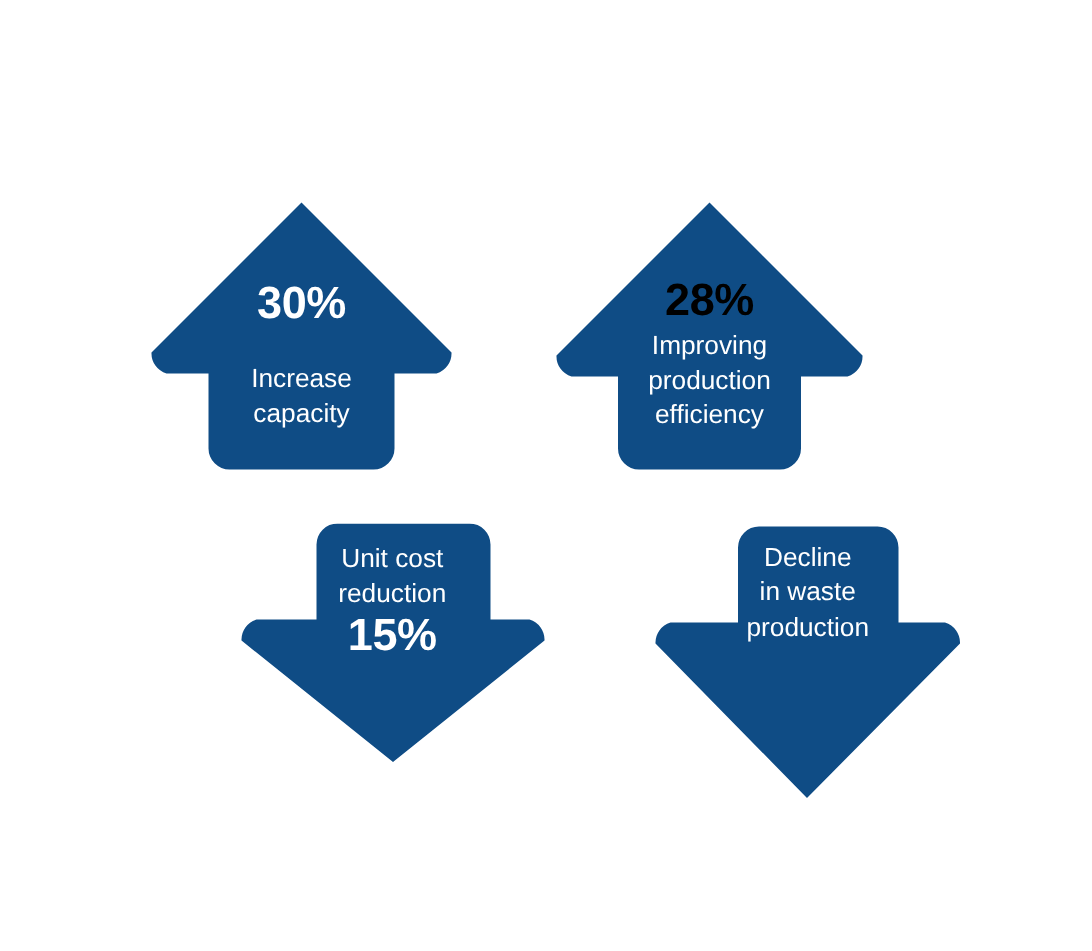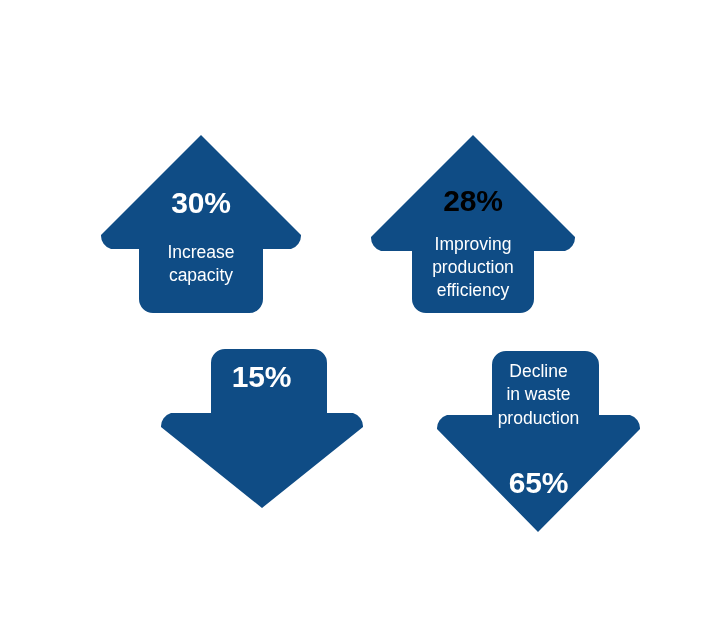--- a/index.html
+++ b/index.html
@@ -58,21 +58,21 @@
   }
 
   
   #arrow-up-capacity { left: 95px; top: 133px; width: 212px; height: 182px; }
   #arrow-up-capacity .arrow-labels { padding-top: 54px; }
   #arrow-up-capacity .caption { margin-top: 22px; }
 
   
   #arrow-up-efficiency { left: 365px; top: 133px; width: 216px; height: 182px; }
   #arrow-up-efficiency .arrow-labels { padding-top: 52px; }
-  #arrow-up-efficiency .caption { margin-top: 16px; }
+  #arrow-up-efficiency .caption { margin-top: 2px; }
 
   
   #arrow-down-unitcost { left: 155px; top: 349px; width: 213px; height: 162px; }
   #arrow-down-unitcost .arrow-labels { padding-top: 12px; }
   #arrow-down-unitcost .pct { }
 
   
   #arrow-down-waste { left: 431px; top: 349px; width: 215px; height: 186px; }
   #arrow-down-waste .arrow-labels { padding-top: 11px; gap: 19px; }
   #arrow-down-waste .pct { margin-top: 18px; }
@@ -136,20 +136,22 @@
                L 172 64
                L 198 64
                A 14 14 0 0 1 208 78
                L 107 159
                L 6 78
                A 14 14 0 0 1 16 64
                L 56 64
                Z"></path>
     </svg>
     <div class="arrow-labels">
+      <div class="caption" style="color: rgb(255, 255, 255);">Unit cost
+reduction</div>
       <div class="pct" style="color: rgb(255, 255, 255);">15%</div>
     </div>
   </div>
 
   <div class="arrow-figure" id="arrow-down-waste">
     <svg width="215" height="186" viewBox="0 0 215 186">
       <path fill="#0F4C85" stroke="none" d="M 61 16
                A 14 14 0 0 1 75 2
                L 154 2
                A 14 14 0 0 1 168 16
@@ -159,17 +161,16 @@
                L 107 183
                L 6 80
                A 14 14 0 0 1 16 66
                L 61 66
                Z"></path>
     </svg>
     <div class="arrow-labels">
       <div class="caption" style="color: rgb(255, 255, 255);">Decline
 in waste
 production</div>
-      <div class="pct" style="color: rgb(255, 255, 255);">65%</div>
     </div>
   </div>
 
 </div>
 
 </body></html>

